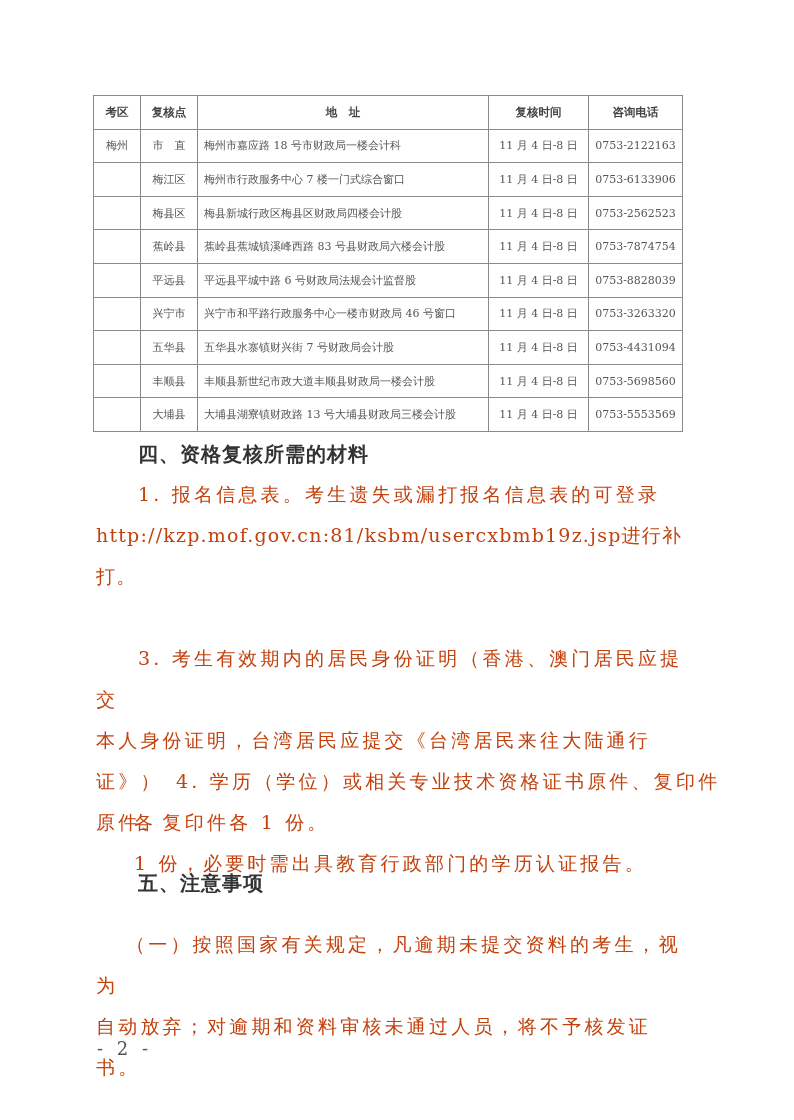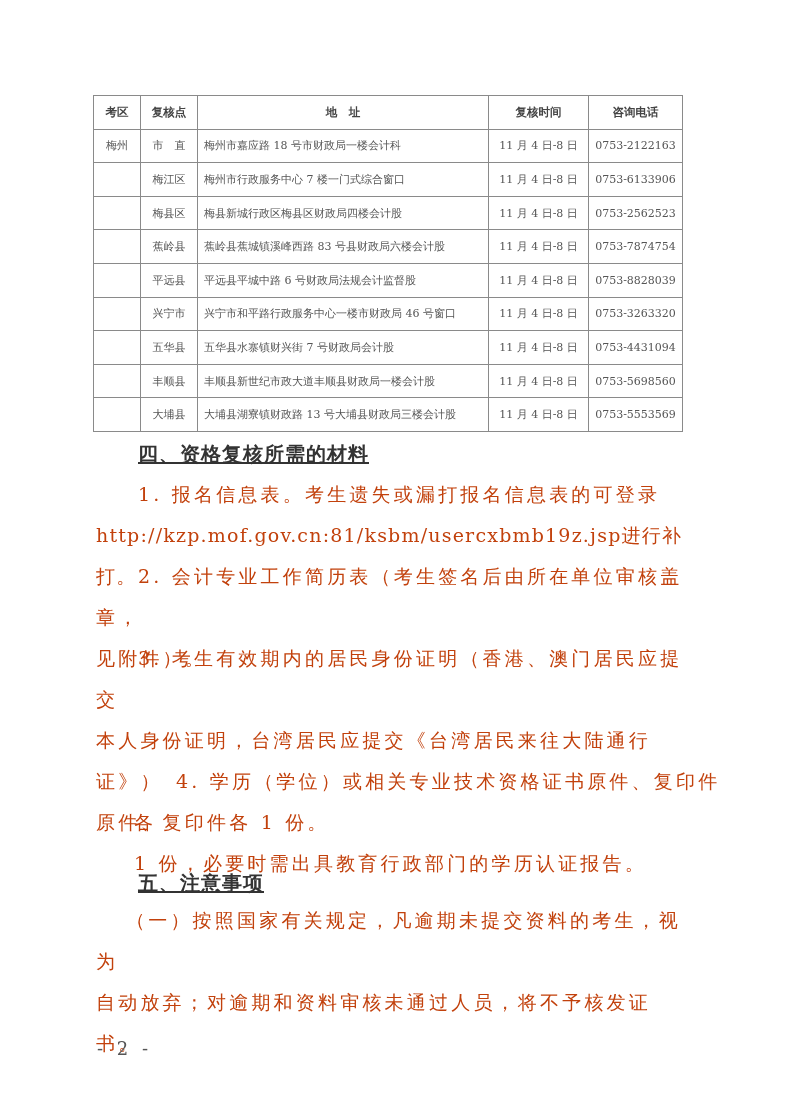--- a/index.html
+++ b/index.html
@@ -36,21 +36,21 @@
     col.c1 { width: 47px; }
     col.c2 { width: 57px; }
     col.c3 { width: 291px; }
     col.c4 { width: 100px; }
     col.c5 { width: 94px; }
 
     .heading {
       position: absolute; left: 138px;
       font-family: "DejaVu Sans", "Liberation Sans", sans-serif;
       font-size: 20px; font-weight: bold; color: #333;
-      white-space: nowrap; letter-spacing: 1px; text-decoration: underline;
+      white-space: nowrap; letter-spacing: 1px;
     }
     .para {
       position: absolute; left: 96px; width: 594px;
       font-size: 19px; line-height: 41px; color: #c2410c;
       letter-spacing: 3.2px;
     }
     .para .indent { display: inline-block; width: 42px; }
     .pagenum {
       position: absolute; left: 97px; top: 1038px;
       font-size: 18px; color: #555; letter-spacing: 4px;
@@ -145,37 +145,33 @@
     </tbody>
   </table>
 
   <div class="heading" style="top:441px;">四、资格复核所需的材料</div>
 
   <div class="para" style="top:474px;">
     <div><span class="indent"></span><span>1. 报名信息表。考生遗失或漏打报名信息表的可登录</span></div>
     <div style="letter-spacing:1.2px;"><span>http://kzp.mof.gov.cn:81/ksbm/usercxbmb19z.jsp进行补打。</span></div>
   </div>
 
-  <div class="para" style="top:556px;">
-    <div><span class="indent"></span><span>2. 会计专业工作简历表（考生签名后由所在单位审核盖章，</span></div>
-    <div><span>见附件）。</span></div>
-  </div>
 
   <div class="para" style="top:638px;">
     <div><span class="indent"></span><span>3. 考生有效期内的居民身份证明（香港、澳门居民应提交</span></div>
     <div><span>本人身份证明，台湾居民应提交《台湾居民来往大陆通行证》）</span></div>
     <div><span>原件、复印件各 1 份。</span></div>
   </div>
 
   <div class="para" style="top:761px;margin-left:38px;">
     <div><span class="indent"></span><span>4. 学历（学位）或相关专业技术资格证书原件、复印件各</span></div>
     <div><span>1 份，必要时需出具教育行政部门的学历认证报告。</span></div>
   </div>
 
   <div class="heading" style="top:870px;">五、注意事项</div>
 
-  <div class="para" style="top:902px;font-family:Liberation Mono, monospace;">
+  <div class="para" style="top:924px;">
     <div><span class="indent" style="width:30px;"></span><span>（一）按照国家有关规定，凡逾期未提交资料的考生，视为</span></div>
     <div><span>自动放弃；对逾期和资料审核未通过人员，将不予核发证书。</span></div>
   </div>
 
   <div class="pagenum">- 2 -</div>
 </div>
 
 </body></html>

